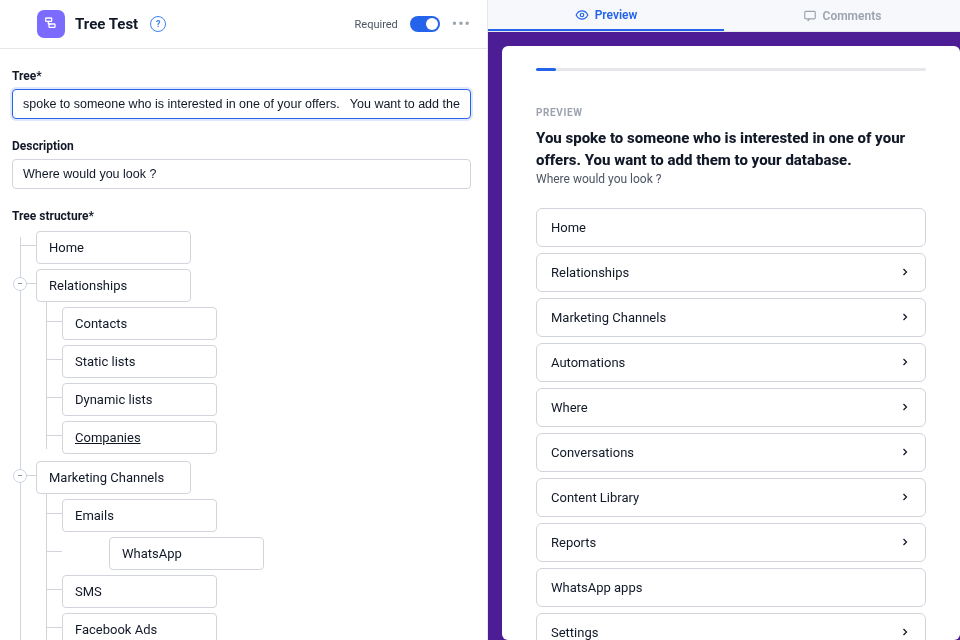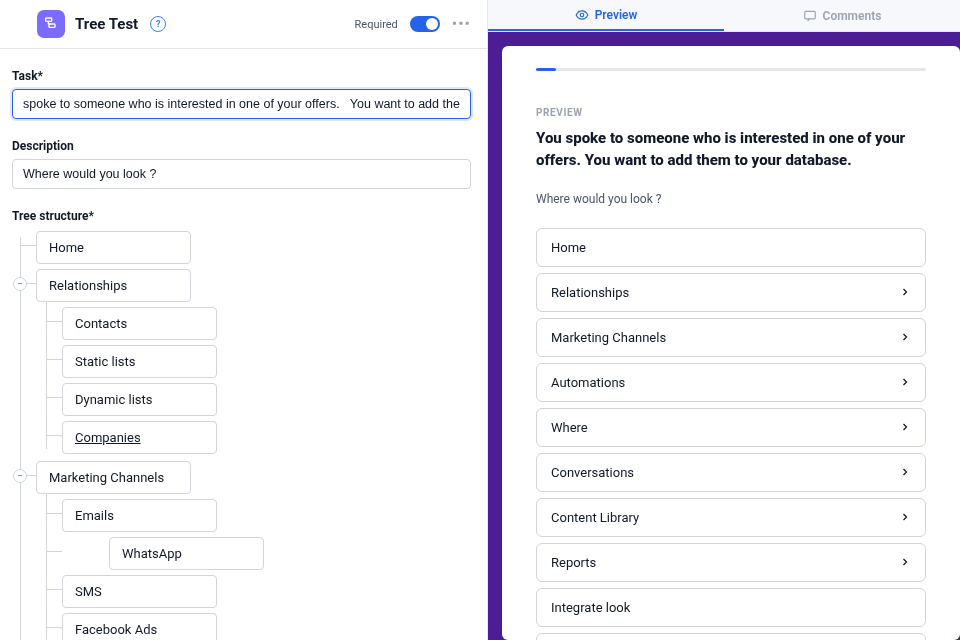--- a/index.html
+++ b/index.html
@@ -75,21 +75,21 @@
   .tab { flex:1; display:flex; align-items:center; justify-content:center; gap:6px; font-size:12px; font-weight:600; color:#9ca3af; cursor:pointer; }
   .tab.active { color:#2563eb; border-bottom:2px solid #2563eb; }
   .tab svg { width:14px; height:14px; }
 
   
   .preview-wrap { flex:1; padding: 14px 0 0 14px; overflow: hidden; }
   .card { background:#fff; border-radius: 6px; width: 100%; height: 100%; padding: 22px 34px 0 34px; box-shadow: 0 1px 2px rgba(0,0,0,.04); overflow:hidden; }
   .progress { height:3px; background:#e5e7eb; border-radius: 2px; margin-bottom: 36px; position:relative; }
   .progress::before { content:""; position:absolute; left:0; top:0; height:100%; width:5%; background:#2563eb; border-radius:2px; }
   .pv-label { font-size:10px; font-weight:700; letter-spacing:.06em; color:#9ca3af; margin-bottom:10px; }
-  .pv-title { font-size:15px; font-weight:800; line-height:1.45; margin-bottom:20px; }
+  .pv-title { font-size:15px; font-weight:800; line-height:1.45; margin-bottom:0; }
   .pv-desc  { font-size:12px; color:#4b5563; margin-bottom:22px; }
   .items { display:flex; flex-direction:column; gap:0; }
   .item { border:1px solid #d1d5db; border-radius:6px; padding: 11px 14px; font-size:13px; display:flex; align-items:center; justify-content:space-between; cursor:pointer; background:#fff; }
   .item + .item { margin-top: 6px; }
   .chev { color:#111827; }
   .chev svg { width:12px; height:12px; display:block; }
 </style>
 </head>
 <body>
 
@@ -109,21 +109,21 @@
         <span class="help-badge">?</span>
       </div>
       <div class="hdr-right">
         <span class="req-label">Required</span>
         <div class="toggle"></div>
         <span class="more">•••</span>
       </div>
     </div>
 
     <div class="body">
-      <div class="field-label">Task*</div>
+      <div class="field-label">Tree*</div>
       <input class="task-input" value="spoke to someone who is interested in one of your offers.   You want to add them to your database" style="">
       <div class="section-gap"></div>
 
       <div class="field-label">Description</div>
       <input class="desc-input" value="Where would you look ?" style="">
       <div class="section-gap"></div>
 
       <div class="field-label">Tree structure*</div>
 
       <div class="tree">
@@ -260,21 +260,21 @@
             </div>
             <div class="item">
               <span>Reports</span>
               <span class="chev">
                 <svg viewBox="0 0 24 24" fill="none" stroke="currentColor" stroke-width="2.5">
                   <path d="M9 6l6 6-6 6"></path>
                 </svg>
               </span>
             </div>
             <div class="item">
-              <span>Integrate look</span>
+              <span>WhatsApp apps</span>
             </div>
             <div class="item">
               <span>Settings</span>
               <span class="chev">
                 <svg viewBox="0 0 24 24" fill="none" stroke="currentColor" stroke-width="2.5">
                   <path d="M9 6l6 6-6 6"></path>
                 </svg>
               </span>
             </div>
           </div>

